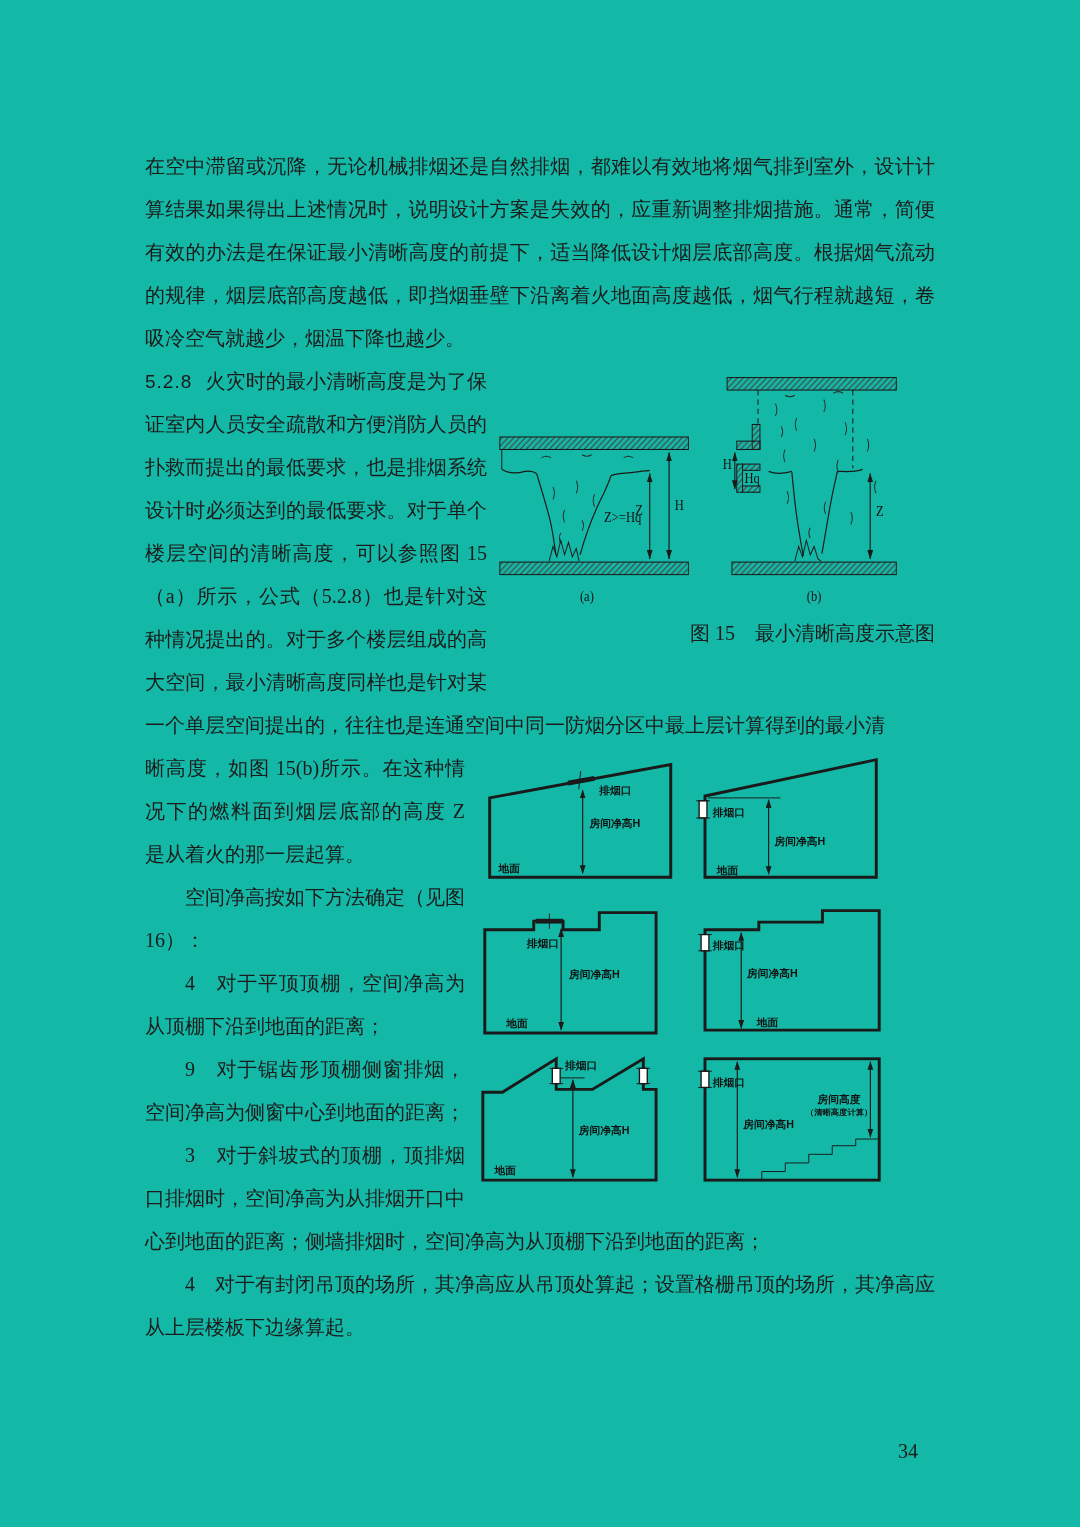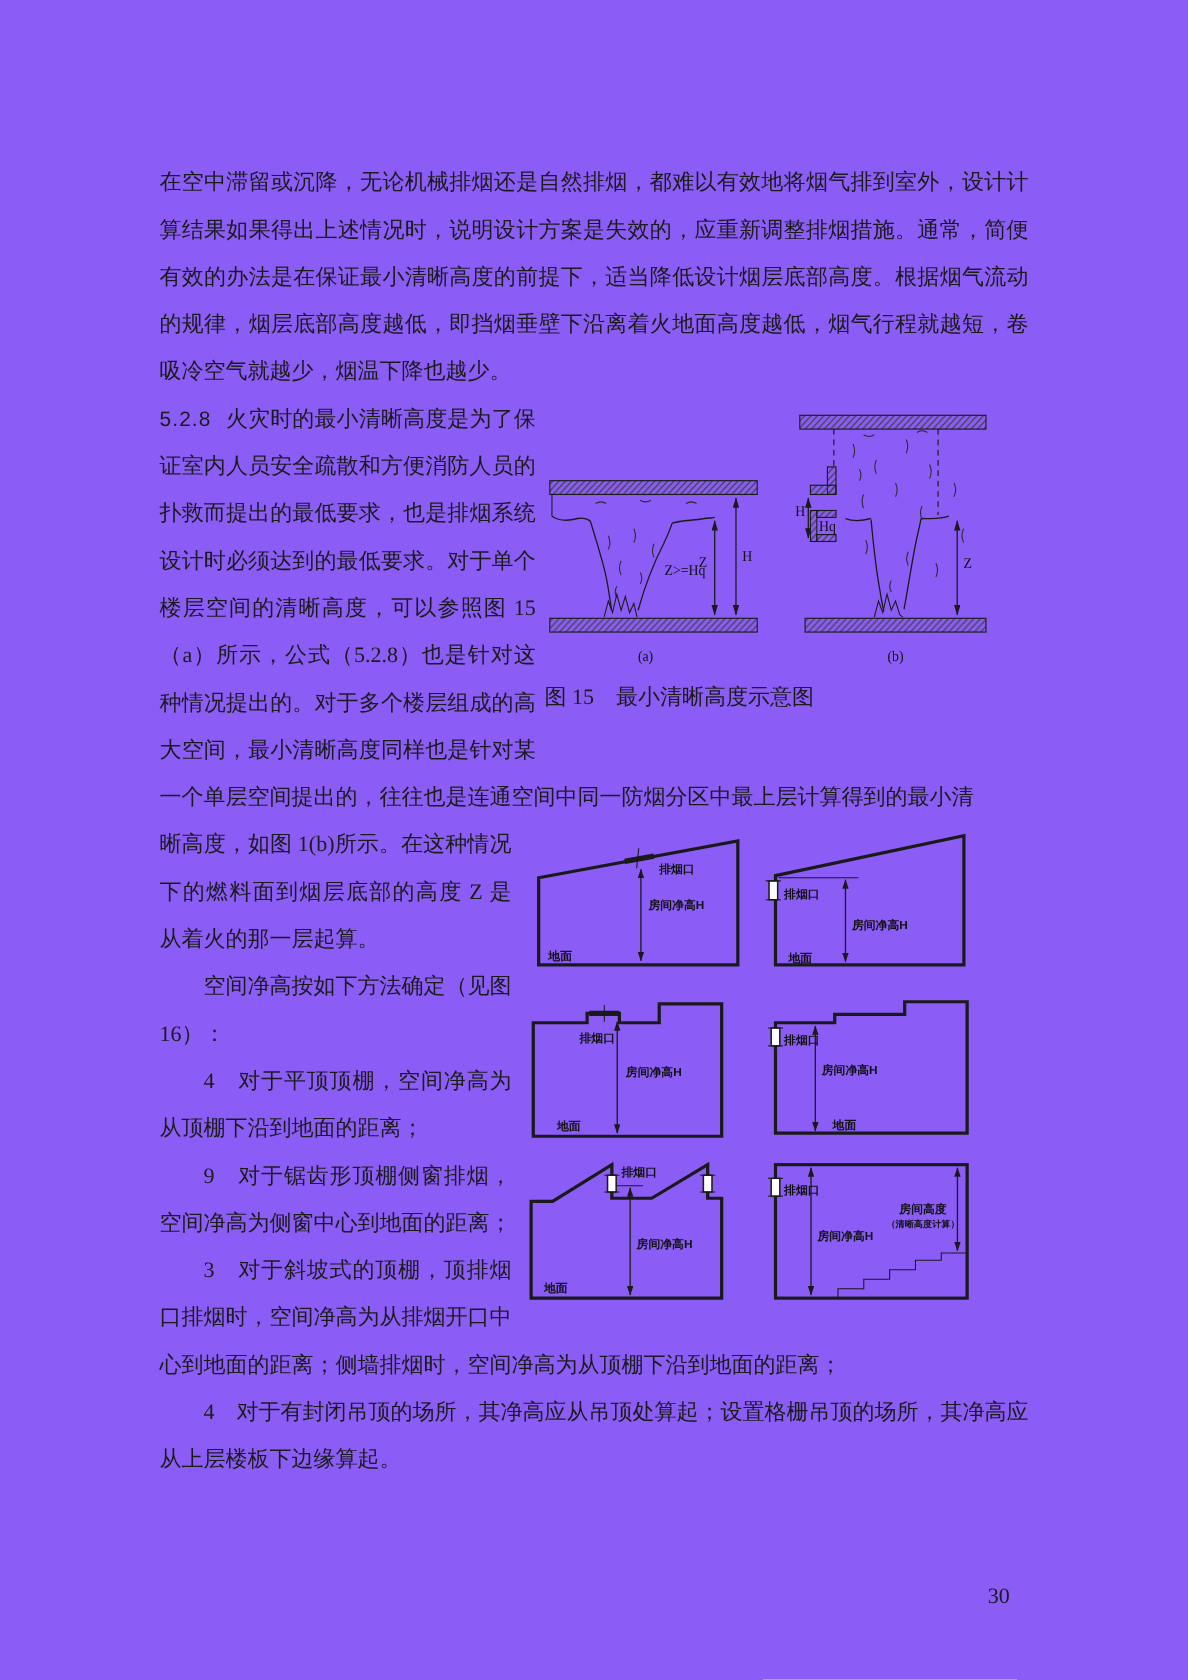--- a/index.html
+++ b/index.html
@@ -1,30 +1,30 @@
 <!DOCTYPE html>
 <html><head>
 <meta charset="utf-8">
 <style>
   html,body{margin:0;padding:0;background:#e8e8e8;}
-  .page{position:relative;width:1080px;height:1527px;background:#8b5cf6;margin:0 auto;overflow:hidden;
+  .page{position:relative;width:1080px;height:1527px;background:#14b8a6;margin:0 auto;overflow:hidden;
         font-family:"Liberation Serif","DejaVu Serif",serif;color:#1b1b1b;}
   .content{position:absolute;left:145px;top:145px;width:790px;}
   .content::after{content:"";display:block;clear:both;}
   .para{margin:0;font-size:20px;line-height:43px;text-align:justify;}
   .noindent{text-indent:0;}
   .indent2{text-indent:2em;}
   .cnum{font-family:"Liberation Sans","DejaVu Sans",sans-serif;font-weight:400;font-size:19px;
         margin-right:13px;letter-spacing:1px;}
   .c529{font-size:19px;}
   .c529 .cnum{font-size:18.5px;}
   .figfloat{float:right;}
   .fig15{width:440px;margin:4px 0 30px 8px;}
   .fig16{width:460px;margin:6px 0 8px 10px;}
-  .figcap{text-align:left;font-size:20px;line-height:40px;white-space:nowrap;}
+  .figcap{text-align:right;font-size:20px;line-height:40px;white-space:nowrap;}
   .pageno{position:absolute;top:1440px;right:162px;font-size:20px;}
   
   .ln{stroke:#1a1a1a;stroke-width:1.2;fill:none;}
   .thick{stroke:#1a1a1a;stroke-width:3;fill:none;}
   .thin{stroke:#1a1a1a;stroke-width:1;fill:none;}
   .dash{stroke:#1a1a1a;stroke-width:1.1;fill:none;stroke-dasharray:5 4;}
   .sq{stroke:#2a2a2a;stroke-width:1;fill:none;}
   .hatch{fill:url(#h15);stroke:#1a1a1a;stroke-width:1;}
   .arr{stroke:#1a1a1a;stroke-width:1.2;fill:none;}
   .vent{fill:#ffffff;stroke:#1a1a1a;stroke-width:1.4;}
@@ -208,26 +208,26 @@
           <line class="arr" x1="268" y1="323" x2="268" y2="444" marker-start="url(#a16)" marker-end="url(#a16)"></line>
           <text class="cn" x="274" y="392">房间净高H</text>
           <path class="thin" d="M293,447 L293,438 L317,438 L317,429 L341,429 L341,420 L365,420 L365,411 L389,411 L389,404 L413,404"></path>
           <line class="arr" x1="404" y1="323" x2="404" y2="402" marker-start="url(#a16)" marker-end="url(#a16)"></line>
           <text class="cn" x="372" y="366" text-anchor="middle">房间高度</text>
           <text class="cns" x="372" y="379" text-anchor="middle">（清晰高度计算）</text>
         </g>
       </svg>
     </div>
 
-    <p class="para noindent">晰高度，如图 1(b)所示。在这种情况下的燃料面到烟层底部的高度 Z 是从着火的那一层起算。</p>
+    <p class="para noindent">晰高度，如图 15(b)所示。在这种情况下的燃料面到烟层底部的高度 Z 是从着火的那一层起算。</p>
 
     <p class="para indent2">空间净高按如下方法确定（见图16）：</p>
 
     <p class="para indent2">4　对于平顶顶棚，空间净高为从顶棚下沿到地面的距离；</p>
     <p class="para indent2">9　对于锯齿形顶棚侧窗排烟，空间净高为侧窗中心到地面的距离；</p>
     <p class="para indent2">3　对于斜坡式的顶棚，顶排烟口排烟时，空间净高为从排烟开口中心到地面的距离；侧墙排烟时，空间净高为从顶棚下沿到地面的距离；</p>
     <p class="para indent2">4　对于有封闭吊顶的场所，其净高应从吊顶处算起；设置格栅吊顶的场所，其净高应从上层楼板下边缘算起。</p>
 
 
   </div>
 
-  <div class="pageno">30</div>
+  <div class="pageno">34</div>
 </div>
 
 </body></html>

